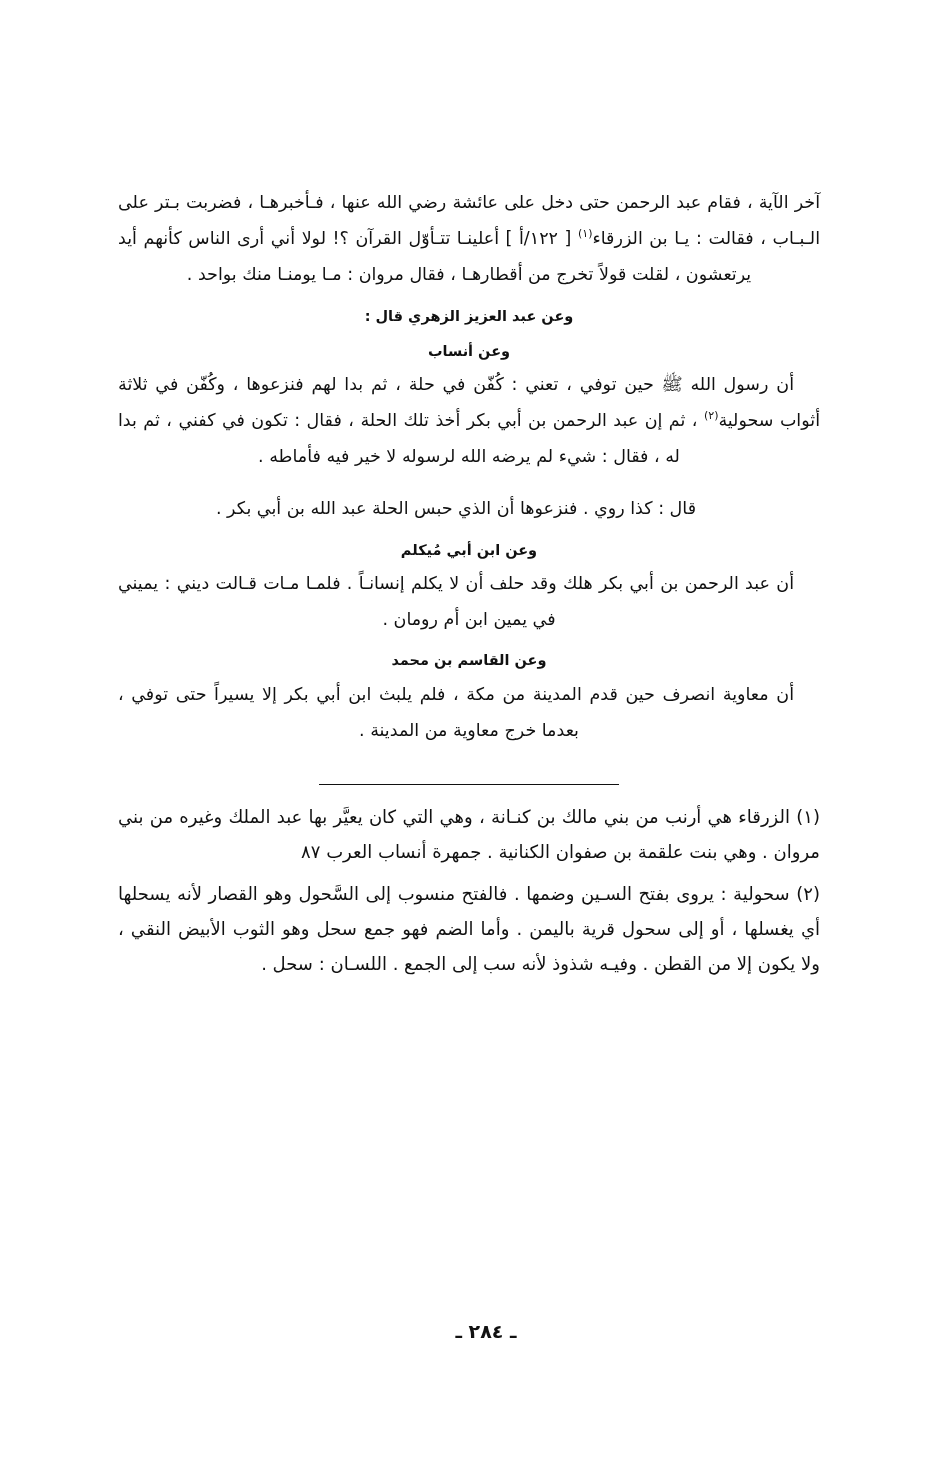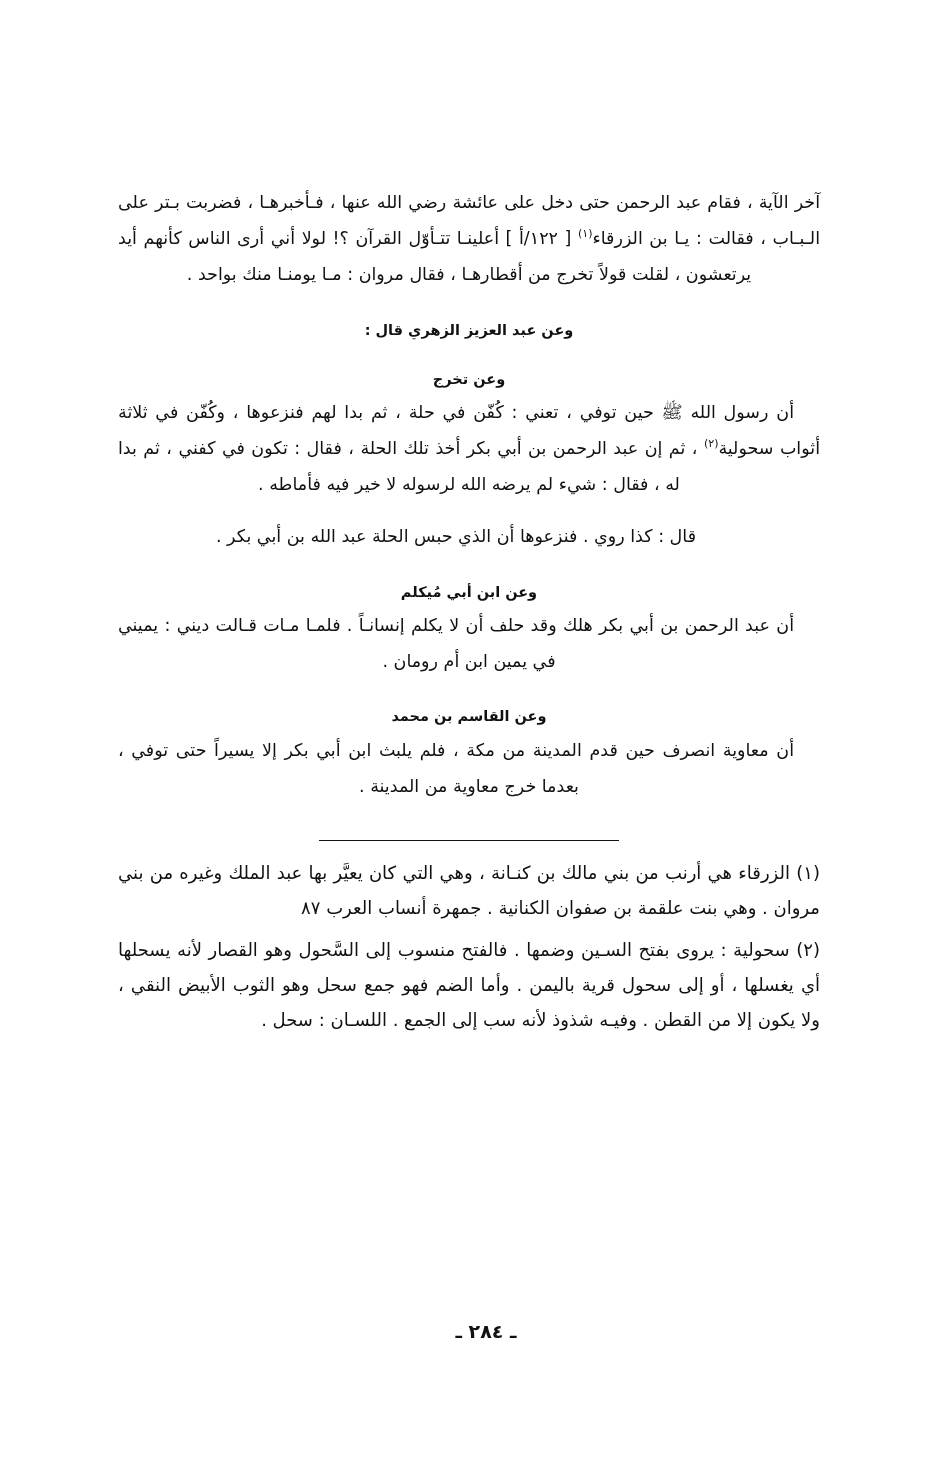--- a/index.html
+++ b/index.html
@@ -36,21 +36,21 @@
     margin: 0 0 6px 0;
     direction: rtl;
     text-align: justify;
     font-size: 17.5px;
     line-height: 2.05;
   }
   .indent {
     text-indent: 26px;
   }
   .sub-head {
-    margin: 26px 0 4px 0;
+    margin: 12px 0 4px 0;
     font-size: 14.5px;
     font-weight: bold;
     text-align: center;
     direction: rtl;
     line-height: 1.6;
   }
   .sup {
     font-size: 11px;
     vertical-align: super;
   }
@@ -92,21 +92,21 @@
 
   <div class="body-text">
 
     <p class="para">
       <span>آخر الآية ، فقام عبد الرحمن حتى دخل على عائشة رضي الله عنها ، فـأخبرهـا ، فضربت بـتر على الـبـاب ، فقالت : يـا بن الزرقاء</span><span class="sup">(١)</span><span> [ ١٢٢/أ ] أعلينـا تتـأوّل القرآن ؟! لولا أني أرى الناس كأنهم أيد يرتعشون ، لقلت قولاً تخرج من أقطارهـا ، فقال مروان : مـا يومنـا منك بواحد .</span>
     </p>
 
     <div class="sub-head">وعن عبد العزيز الزهري قال :</div>
 
 
-    <div class="sub-head">وعن تخرج</div>
+    <div class="sub-head">وعن أنساب</div>
 
     <p class="para indent">
       <span>أن رسول الله ﷺ حين توفي ، تعني : كُفّن في حلة ، ثم بدا لهم فنزعوها ، وكُفّن في ثلاثة أثواب سحولية</span><span class="sup">(٢)</span><span> ، ثم إن عبد الرحمن بن أبي بكر أخذ تلك الحلة ، فقال : تكون في كفني ، ثم بدا له ، فقال : شيء لم يرضه الله لرسوله لا خير فيه فأماطه .</span>
     </p>
 
     <div class="spacer-sm"></div>
 
     <p class="para indent">قال : كذا روي . فنزعوها أن الذي حبس الحلة عبد الله بن أبي بكر .</p>
 
     <div class="sub-head">وعن ابن أبي مُيكلم</div>

